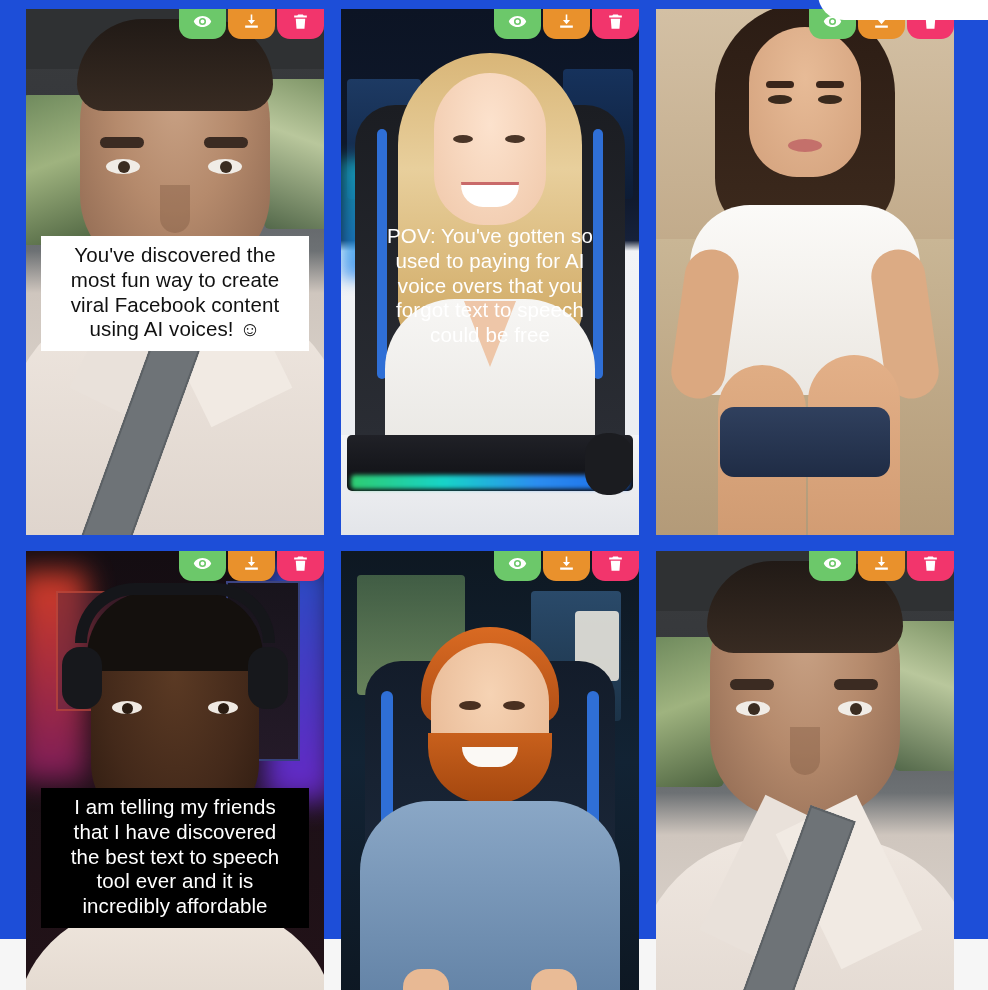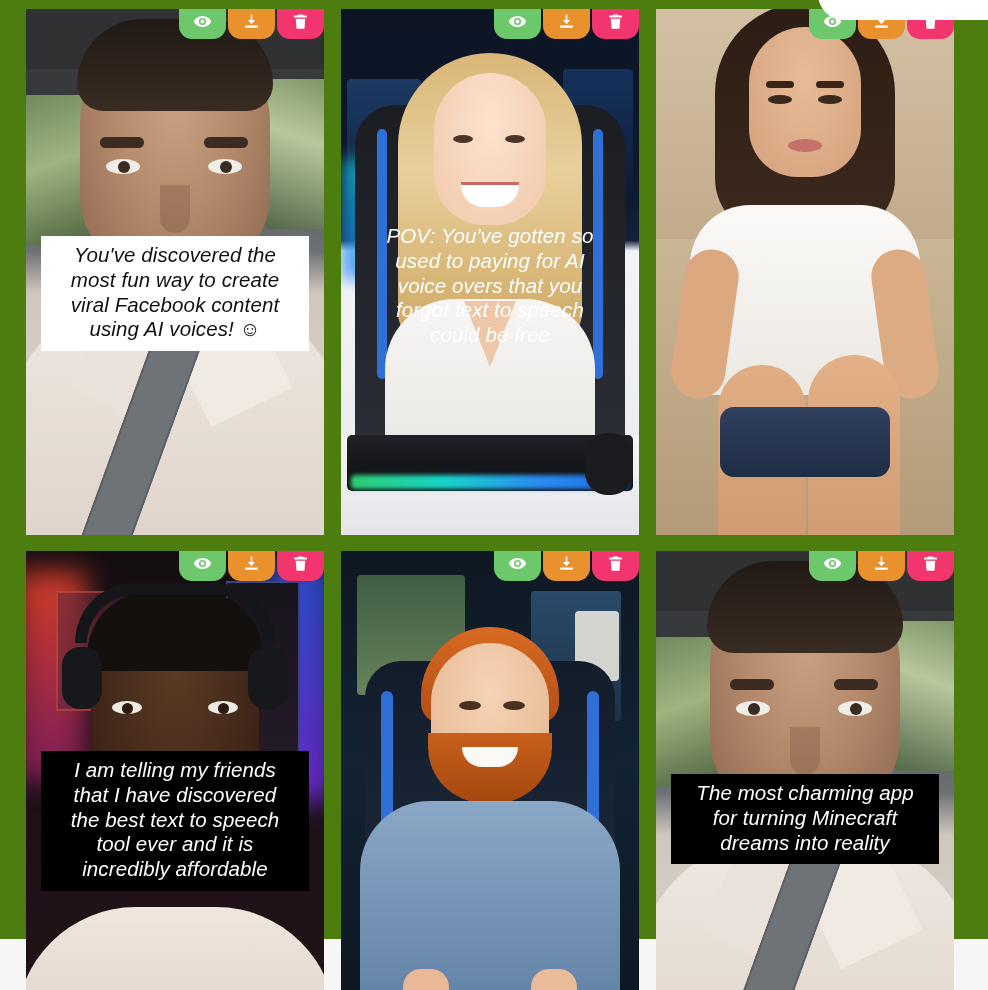--- a/index.html
+++ b/index.html
@@ -9,22 +9,21 @@
     height: 990px;
     overflow: hidden;
     background: #f6f6f6;
     font-family: "Liberation Sans", sans-serif;
   }
 
   #app {
     position: relative;
     width: 988px;
     height: 939px;
-    background: #4d7c0f;
-    font-style: italic;
+    background: #1d4ed8;
   }
 
   
   .top-corner {
     position: absolute;
     top: -40px;
     right: -10px;
     width: 180px;
     height: 60px;
     background: #ffffff;
@@ -180,21 +179,21 @@
     width: 268px;
     text-align: center;
     line-height: 1.21;
     font-size: 20.5px;
     letter-spacing: .1px;
     padding: 7px 6px 9px;
     z-index: 15;
     white-space: pre-line;
   }
   .cap-white { background: #ffffff; color: #111111; }
-  .cap-black { background: #000000; color: #ffffff; }
+  .cap-black { background: #000000; color: #ffffff; margin-top: 37px; }
   .cap-plain { color: #ffffff; background: transparent; }
 </style>
 </head>
 <body>
 
 <div id="app">
 
   <div class="top-corner"></div>
 
   <div class="grid">
@@ -430,19 +429,16 @@
           <svg viewBox="0 0 24 24">
               <path d="M11 3h2v7h3.5L12 15.5 7.5 10H11V3zM4 17h16v3H4z"></path>
             </svg>
         </button>
         <button class="act-btn act-del">
           <svg viewBox="0 0 24 24">
               <path d="M9 3h6l1 1.5h4V7H4V4.5h4L9 3zM6 8.5h12l-1 12.5H7L6 8.5z"></path>
             </svg>
         </button>
       </div>
-      <div class="caption cap-black" style="top:223px">The most charming app
-for turning Minecraft
-dreams into reality</div>
     </div>
 
   </div>
 </div>
 
 </body></html>

